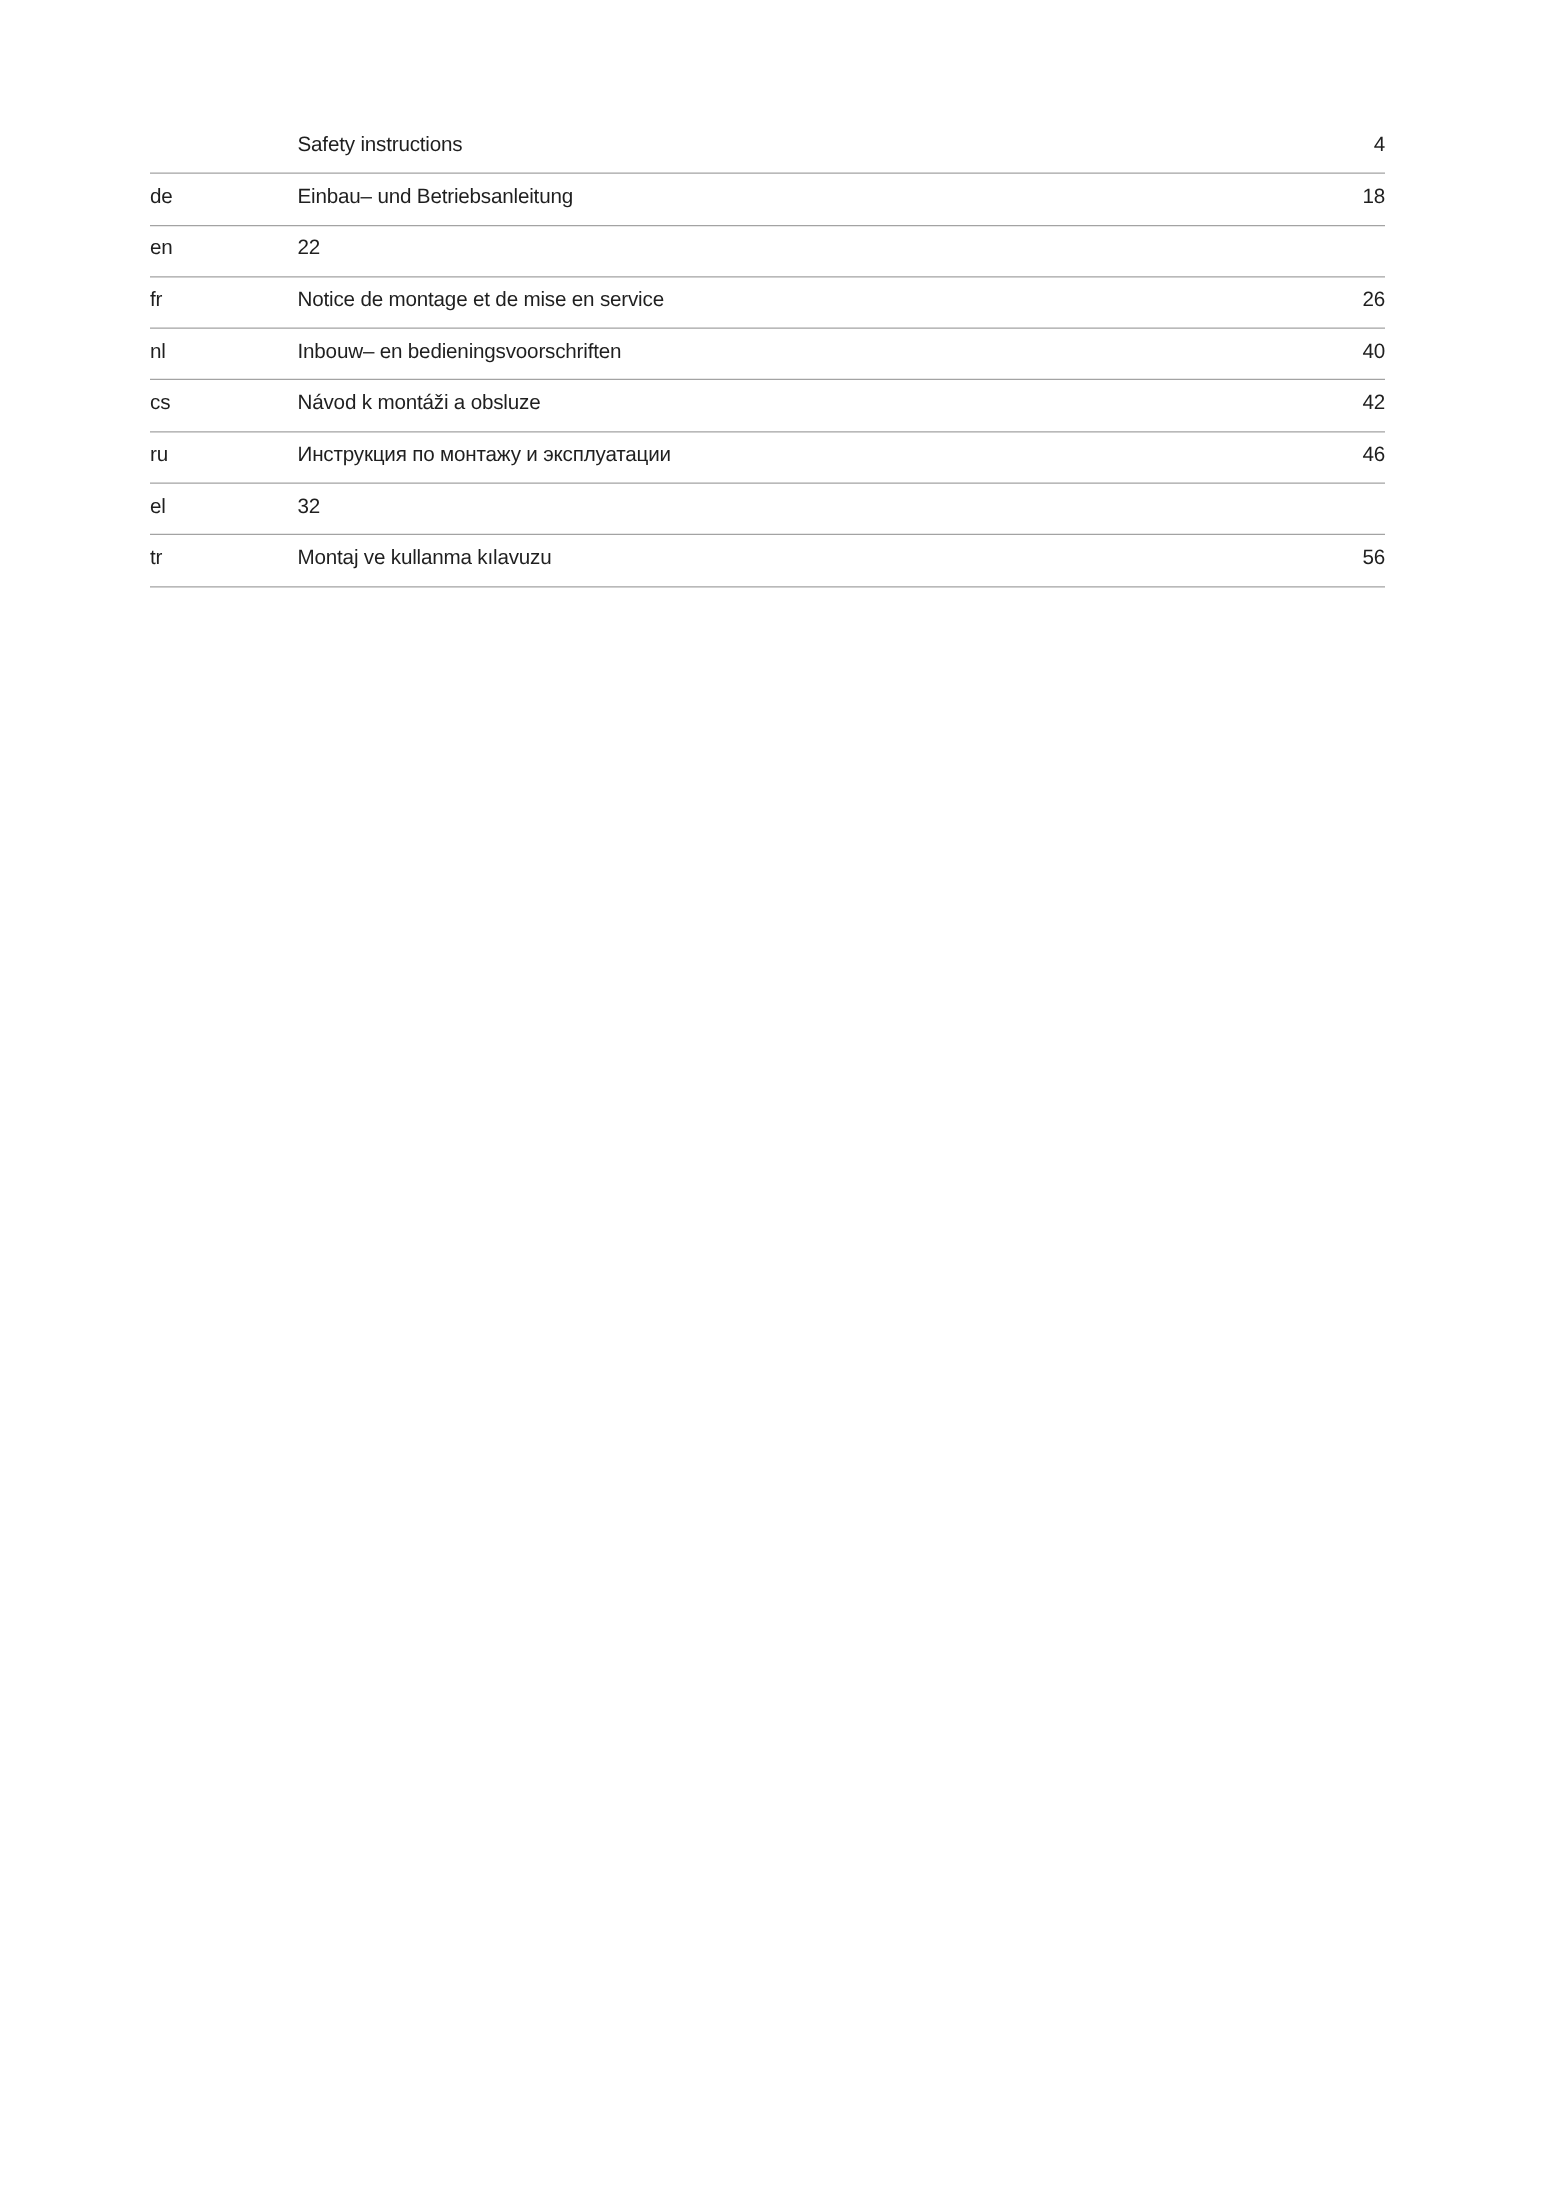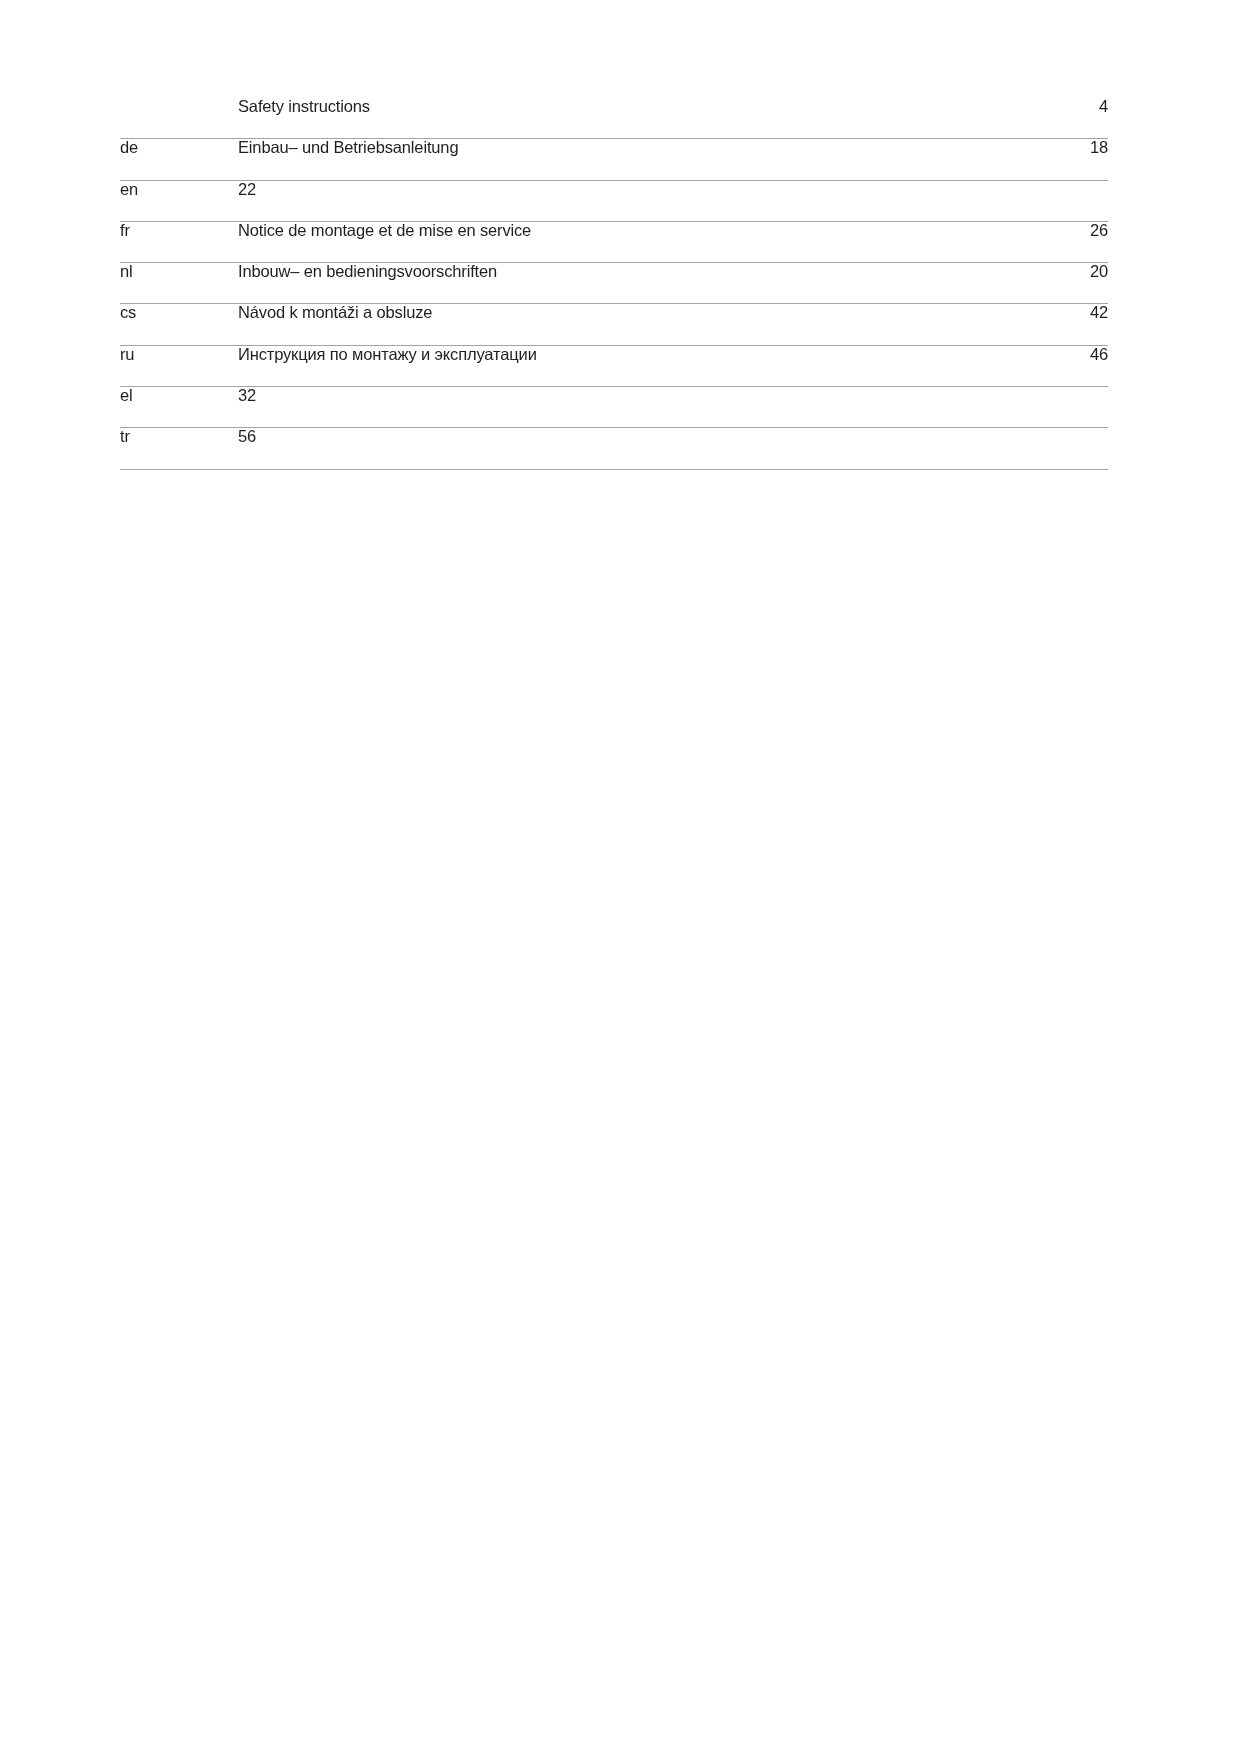--- a/index.html
+++ b/index.html
@@ -20,21 +20,21 @@
     background: #ffffff;
   }
   .toc {
     position: absolute;
     left: 120px;
     top: 98px;
     width: 988px;
   }
   .toc-row {
     display: flex;
-    align-items: flex-start;
+    align-items: center;
     height: 41.3px;
     box-sizing: border-box;
     border-bottom: 1.5px solid #a3a3a3;
     padding-bottom: 4px;
     font-size: 16.5px;
     letter-spacing: -0.15px;
     line-height: 1;
   }
   .lang-code {
     width: 118px;
@@ -74,21 +74,21 @@
 
     <div class="toc-row">
       <span class="lang-code">fr</span>
       <span class="doc-title">Notice de montage et de mise en service</span>
       <span class="page-num">26</span>
     </div>
 
     <div class="toc-row">
       <span class="lang-code">nl</span>
       <span class="doc-title">Inbouw– en bedieningsvoorschriften</span>
-      <span class="page-num">20</span>
+      <span class="page-num">40</span>
     </div>
 
 
 
     <div class="toc-row">
       <span class="lang-code">cs</span>
       <span class="doc-title">Návod k montáži a obsluze</span>
       <span class="page-num">42</span>
     </div>
 
@@ -98,17 +98,18 @@
       <span class="page-num">46</span>
     </div>
 
     <div class="toc-row">
       <span class="lang-code">el</span>
       <span class="page-num">32</span>
     </div>
 
     <div class="toc-row">
       <span class="lang-code">tr</span>
+      <span class="doc-title">Montaj ve kullanma kılavuzu</span>
       <span class="page-num">56</span>
     </div>
 
   </div>
 </div>
 
 </body></html>

